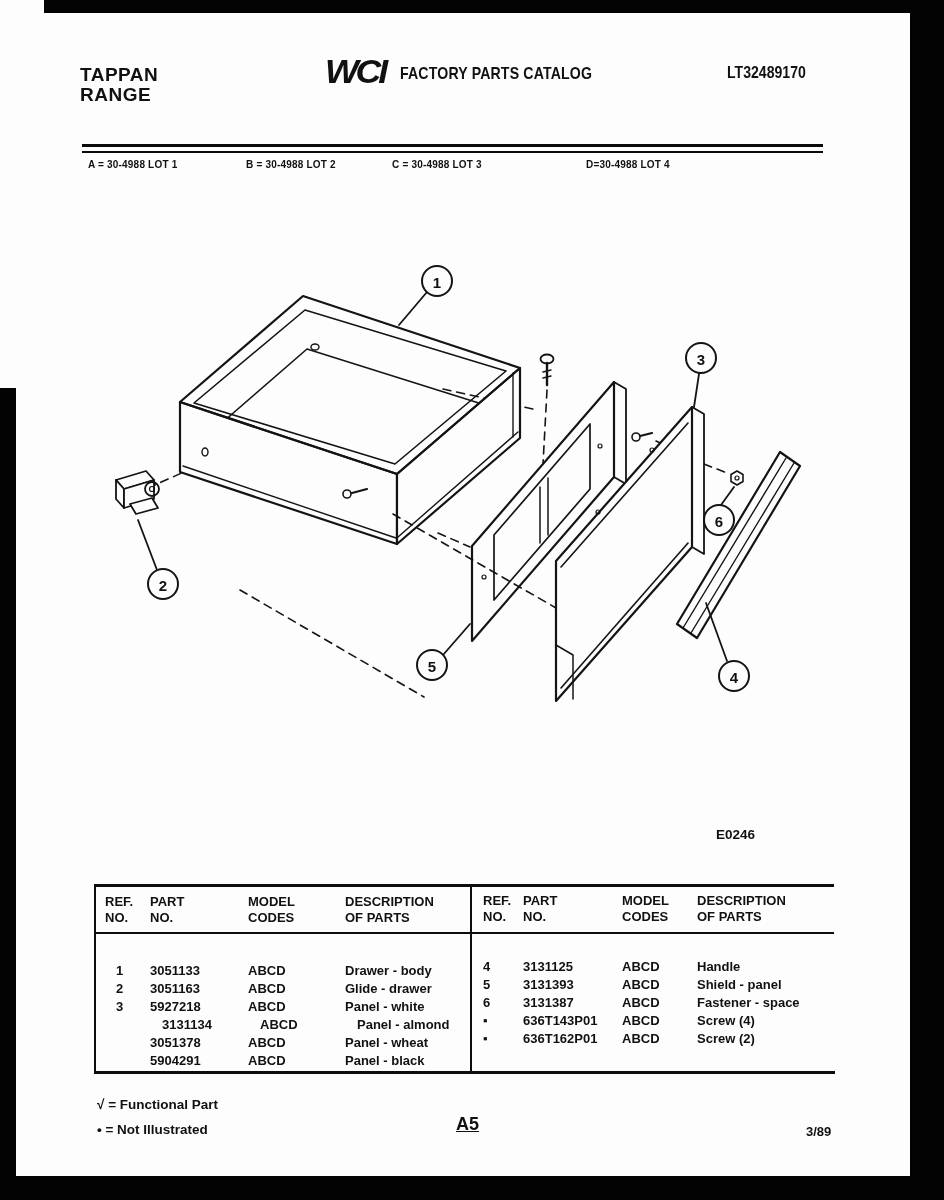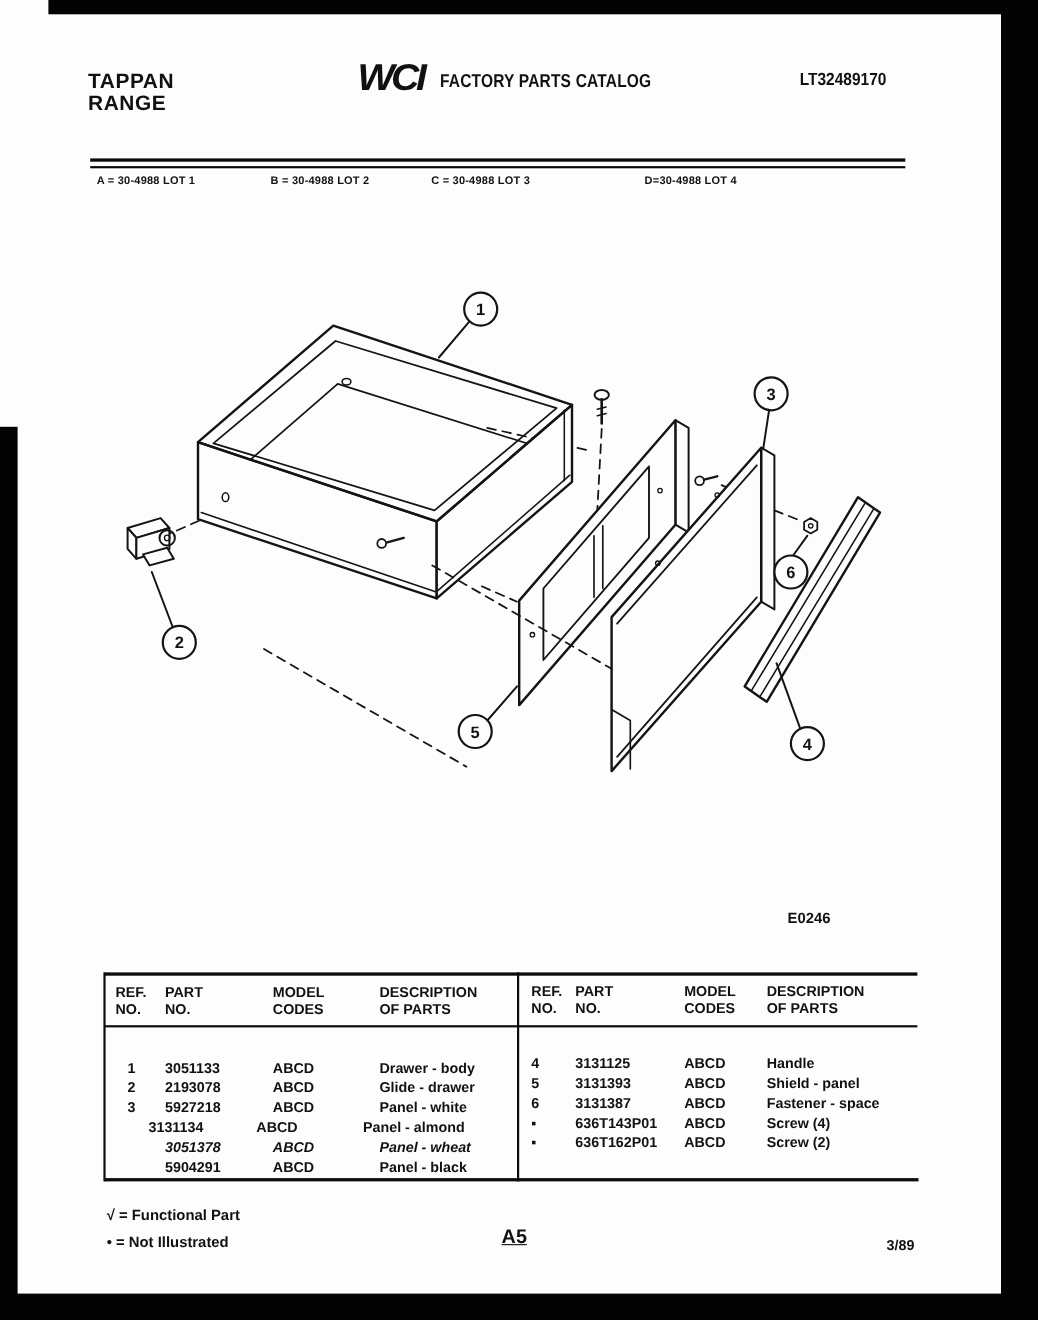--- a/index.html
+++ b/index.html
@@ -198,37 +198,37 @@
 </div>
 
 <div class="trow" style="left:95px; top:963px; width:375px;">
   <span class="c-ref-l">1</span>
     <span class="c-part-l">3051133</span>
     <span class="c-model-l">ABCD</span>
     <span class="c-desc-l">Drawer - body</span>
 </div>
 <div class="trow" style="left:95px; top:981px; width:375px;">
   <span class="c-ref-l">2</span>
-    <span class="c-part-l">2193078</span>
+    <span class="c-part-l">3051163</span>
     <span class="c-model-l">ABCD</span>
     <span class="c-desc-l">Glide - drawer</span>
 </div>
 <div class="trow" style="left:95px; top:999px; width:375px;">
   <span class="c-ref-l">3</span>
     <span class="c-part-l">5927218</span>
     <span class="c-model-l">ABCD</span>
     <span class="c-desc-l">Panel - white</span>
 </div>
-<div class="trow" style="left:80px; top:1017px; width:375px;">
+<div class="trow" style="left:107px; top:1017px; width:375px;">
   <span class="c-ref-l"></span>
     <span class="c-part-l">3131134</span>
     <span class="c-model-l">ABCD</span>
     <span class="c-desc-l">Panel - almond</span>
 </div>
-<div class="trow" style="left:95px; top:1035px; width:375px;font-style:italic;">
+<div class="trow" style="left:95px; top:1035px; width:375px;">
   <span class="c-ref-l"></span>
     <span class="c-part-l">3051378</span>
     <span class="c-model-l">ABCD</span>
     <span class="c-desc-l">Panel - wheat</span>
 </div>
 <div class="trow" style="left:95px; top:1053px; width:375px;">
   <span class="c-ref-l"></span>
     <span class="c-part-l">5904291</span>
     <span class="c-model-l">ABCD</span>
     <span class="c-desc-l">Panel - black</span>

